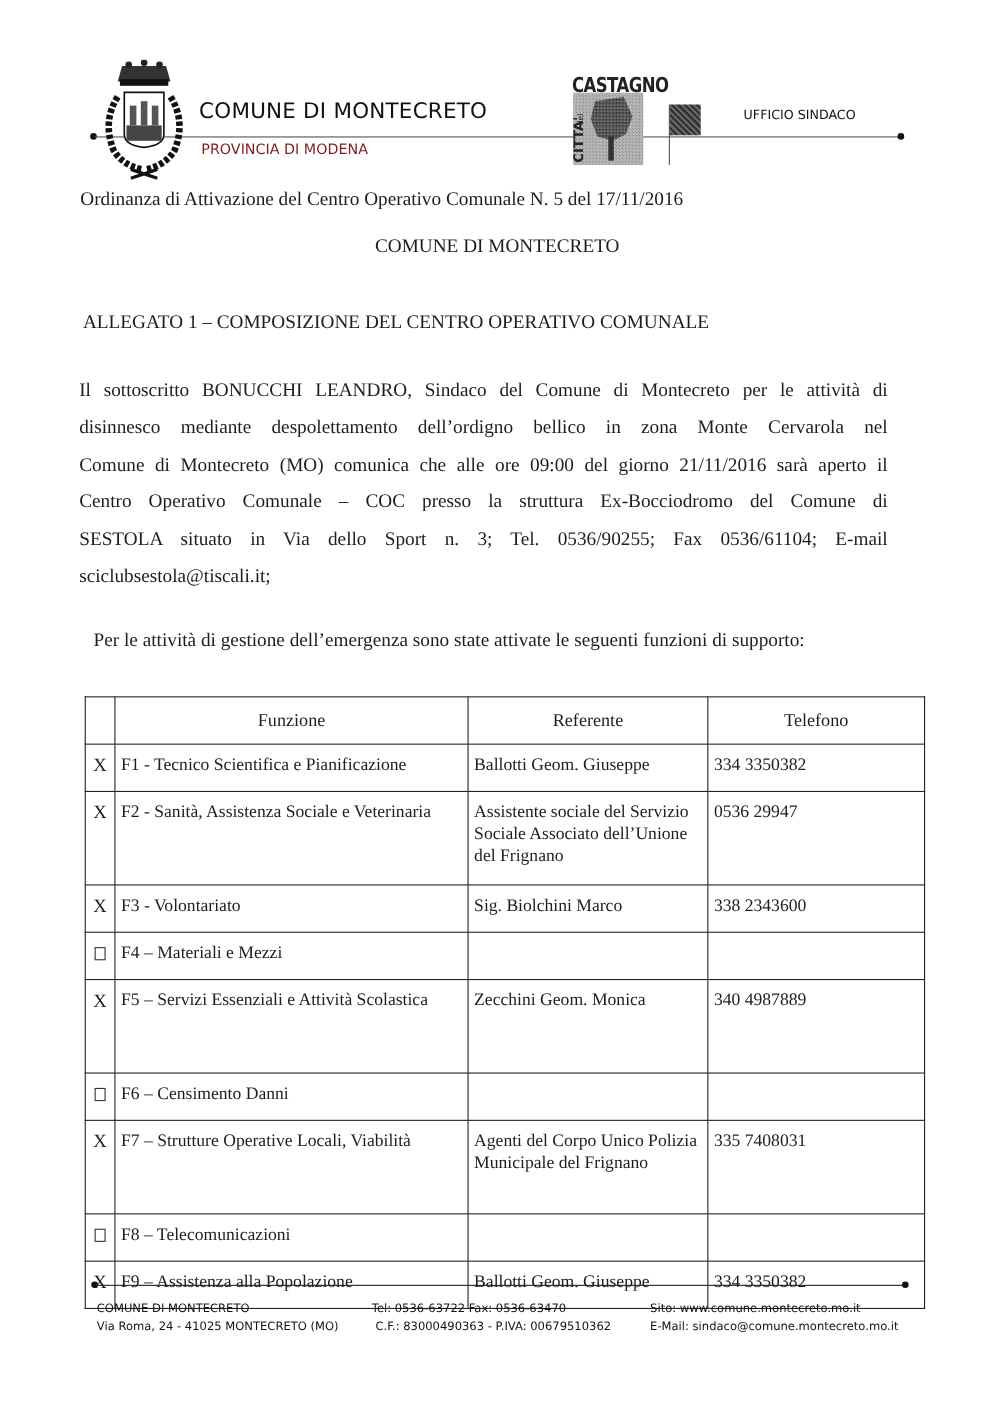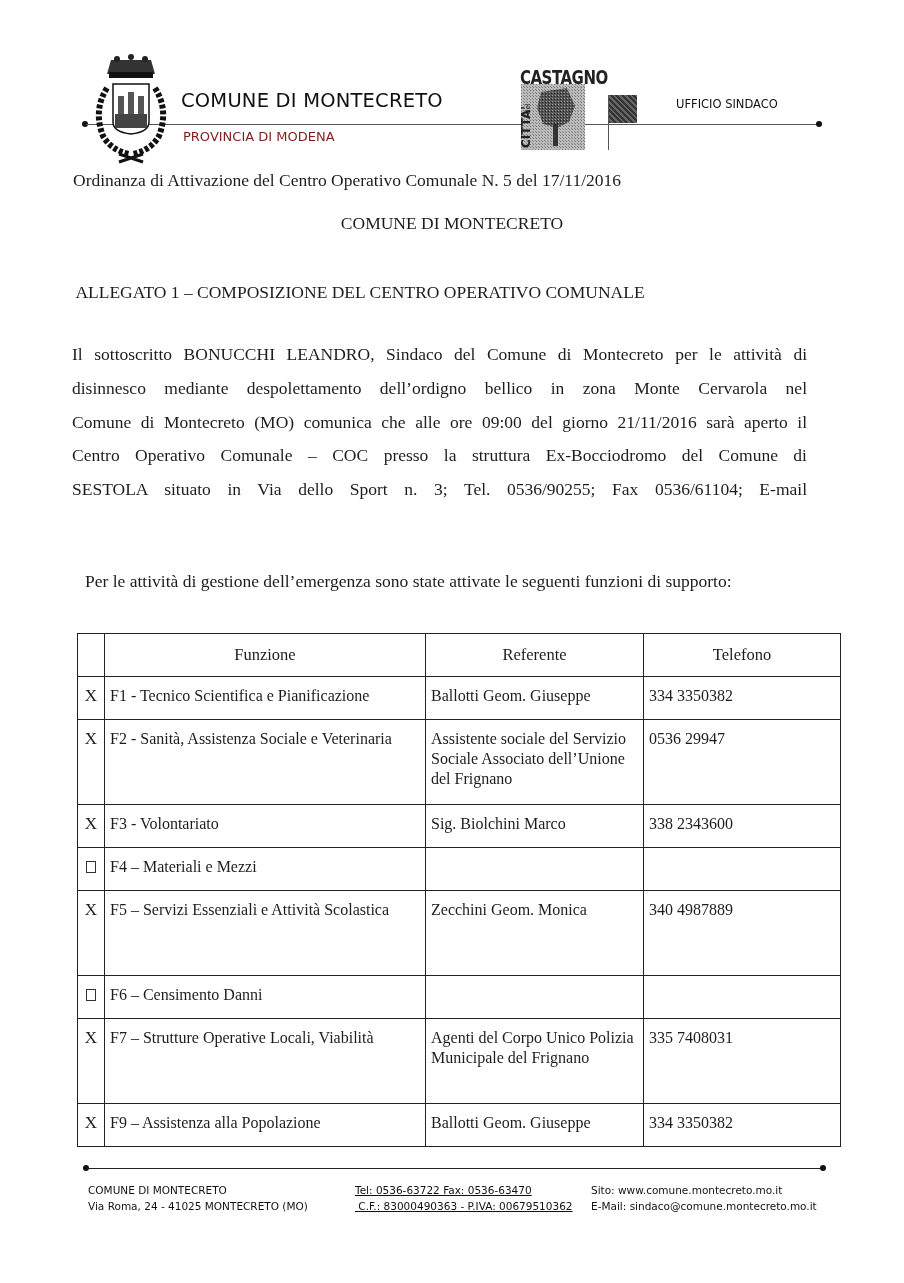--- a/index.html
+++ b/index.html
@@ -37,21 +37,21 @@
     table.grid { position: absolute; left: 77px; top: 633px; border-collapse: collapse; font-family: "Liberation Serif", serif; font-size: 16px; color: #1d1d1d; }
     table.grid td, table.grid th { border: 1.5px solid #222; vertical-align: top; padding: 9px 5px 0 5px; line-height: 20px; }
     table.grid th { font-weight: normal; text-align: center; vertical-align: middle; padding: 0; height: 42px; font-size: 16.5px; }
     table.grid td.chk { text-align: center; padding-left: 2px; padding-right: 2px; font-size: 17px; }
     .box-glyph { display: inline-block; width: 8px; height: 10px; border: 1px solid #333; margin-top: 4px; }
     col.c0 { width: 27px; } col.c1 { width: 321px; } col.c2 { width: 218px; } col.c3 { width: 197px; }
 
     
     .foot { position: absolute; font-family: "DejaVu Sans", sans-serif; font-size: 10.5px; color: #111; line-height: 16px; white-space: nowrap; }
     #footer-col-1 { left: 88px; top: 1182px; }
-    #footer-col-2 { left: 355px; top: 1182px; text-decoration: underline; }
+    #footer-col-2 { left: 338px; top: 1182px; }
     #footer-col-3 { left: 591px; top: 1182px; }
   </style>
 </head>
 <body>
 
 <div>
 
   <div class="dot" style="left:82px;top:121px;"></div>
   <div class="hdr-line" style="left:86px;top:124px;width:735px;"></div>
   <div class="dot" style="left:816px;top:121px;"></div>
@@ -107,20 +107,21 @@
 <div class="abs txt" id="ordinance-title">Ordinanza di Attivazione del Centro Operativo Comunale N. 5 del 17/11/2016</div>
 <div class="abs txt" id="doc-heading">COMUNE DI MONTECRETO</div>
 <div class="abs txt" id="attachment-title">ALLEGATO 1 – COMPOSIZIONE DEL CENTRO OPERATIVO COMUNALE</div>
 
 <div class="para" id="intro-para">
   <span class="ln">Il sottoscritto BONUCCHI LEANDRO, Sindaco del Comune di Montecreto per le attività di</span>
   <span class="ln">disinnesco mediante despolettamento dell’ordigno bellico in zona Monte Cervarola nel</span>
   <span class="ln">Comune di Montecreto (MO) comunica che alle ore 09:00 del giorno 21/11/2016 sarà aperto il</span>
   <span class="ln">Centro Operativo Comunale – COC presso la struttura Ex-Bocciodromo del Comune di</span>
   <span class="ln">SESTOLA situato in Via dello Sport n. 3; Tel. 0536/90255; Fax 0536/61104; E-mail</span>
+  <span class="ln last">sciclubsestola@tiscali.it;</span>
 </div>
 
 <div class="abs txt" id="support-intro">Per le attività di gestione dell’emergenza sono state attivate le seguenti funzioni di supporto:</div>
 
 <table class="grid">
   <colgroup>
       <col class="c0">
       <col class="c1">
       <col class="c2">
       <col class="c3">
@@ -170,20 +171,26 @@
         <td></td>
         <td></td>
       </tr>
       <tr style="height: 85px;">
         <td class="chk">X</td>
         <td>F7 – Strutture Operative Locali, Viabilità</td>
         <td>Agenti del Corpo Unico Polizia Municipale del Frignano</td>
         <td>335 7408031</td>
       </tr>
       <tr style="height: 43px;">
+        <td class="chk"><span class="box-glyph"></span></td>
+        <td>F8 – Telecomunicazioni</td>
+        <td></td>
+        <td></td>
+      </tr>
+      <tr style="height: 43px;">
         <td class="chk">X</td>
         <td>F9 – Assistenza alla Popolazione</td>
         <td>Ballotti Geom. Giuseppe</td>
         <td>334 3350382</td>
       </tr>
     </tbody>
 </table>
 
 <div>
   <div class="dot" style="left:83px;top:1165px;"></div>

